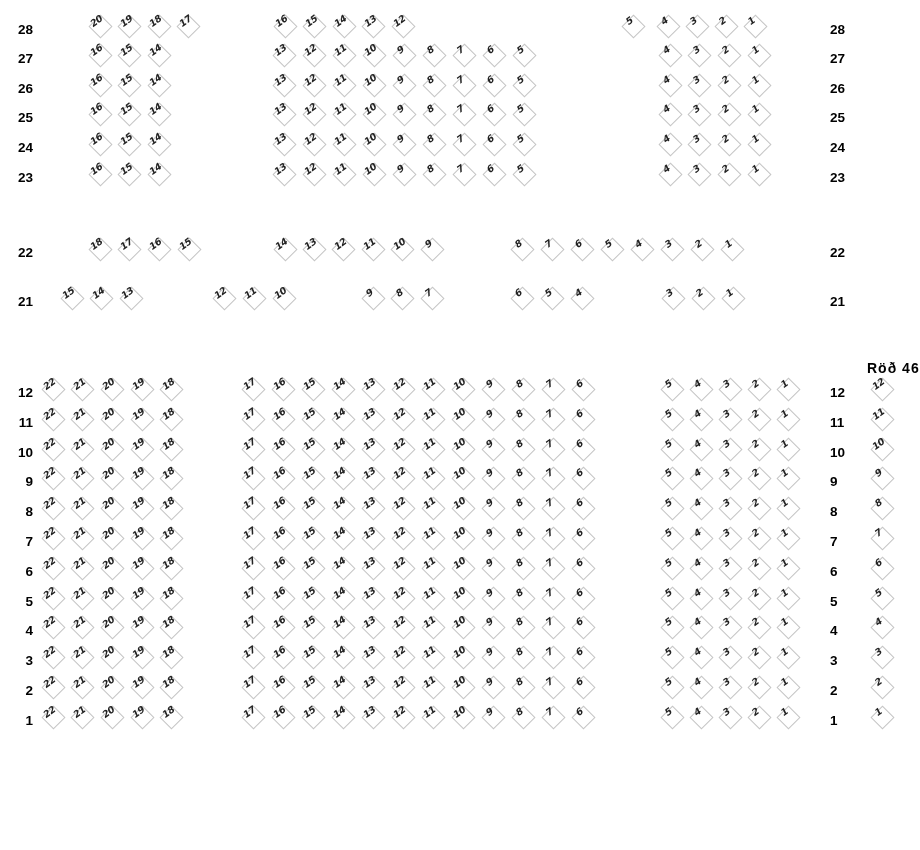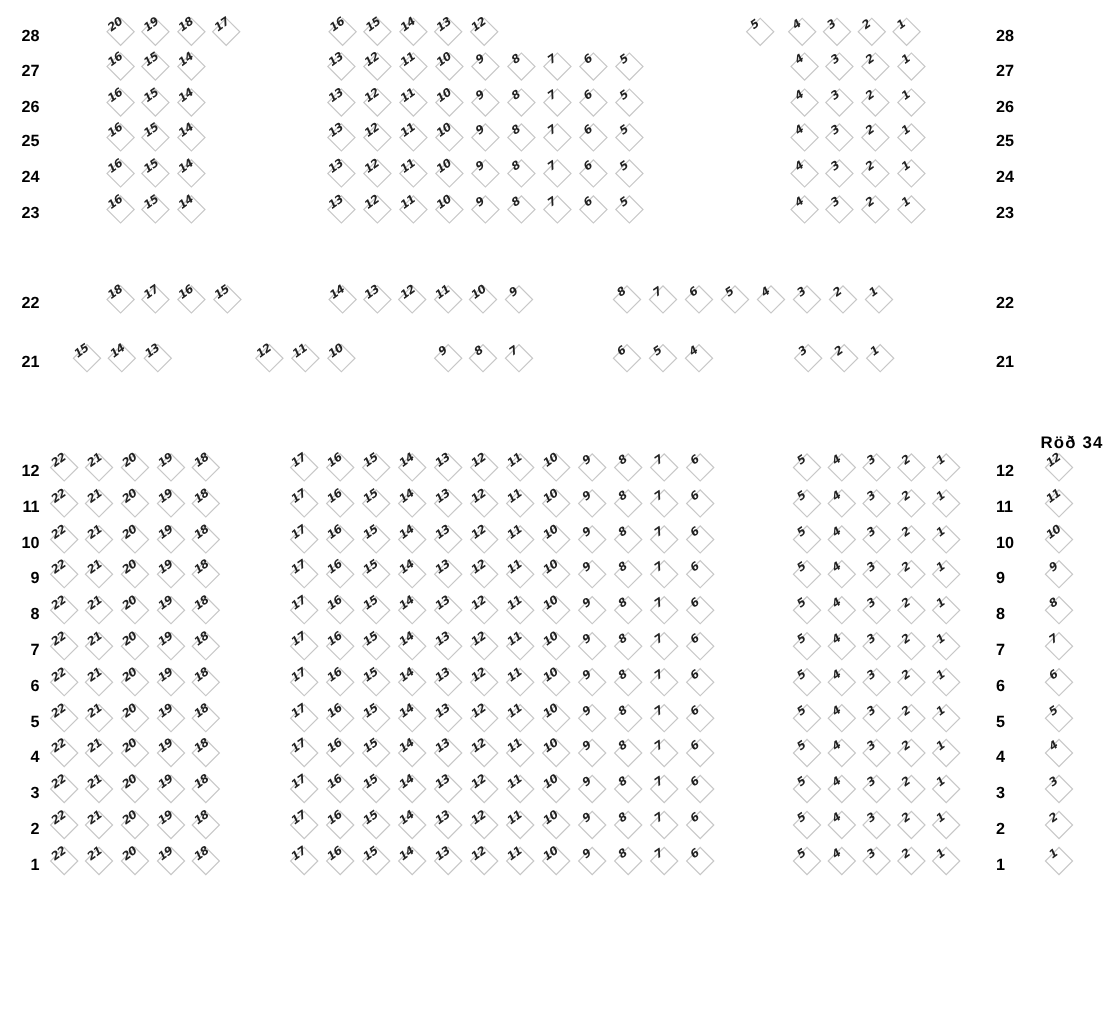--- a/index.html
+++ b/index.html
@@ -1663,21 +1663,21 @@
       </div>
       <div class="seat" style="left: 759px; top: 717px;">
         <span class="diamond"></span>
         <span class="num">2</span>
       </div>
       <div class="seat" style="left: 788px; top: 717px;">
         <span class="diamond"></span>
         <span class="num">1</span>
       </div>
     </div>
-  <div class="corner-label">Röð 34</div>
+  <div class="corner-label">Röð 46</div>
   <div id="row29-column">
       <div class="seat" style="left: 882px; top: 389px;">
         <span class="diamond"></span>
         <span class="num">12</span>
       </div>
       <div class="seat" style="left: 882px; top: 419px;">
         <span class="diamond"></span>
         <span class="num">11</span>
       </div>
       <div class="seat" style="left: 882px; top: 449px;">

